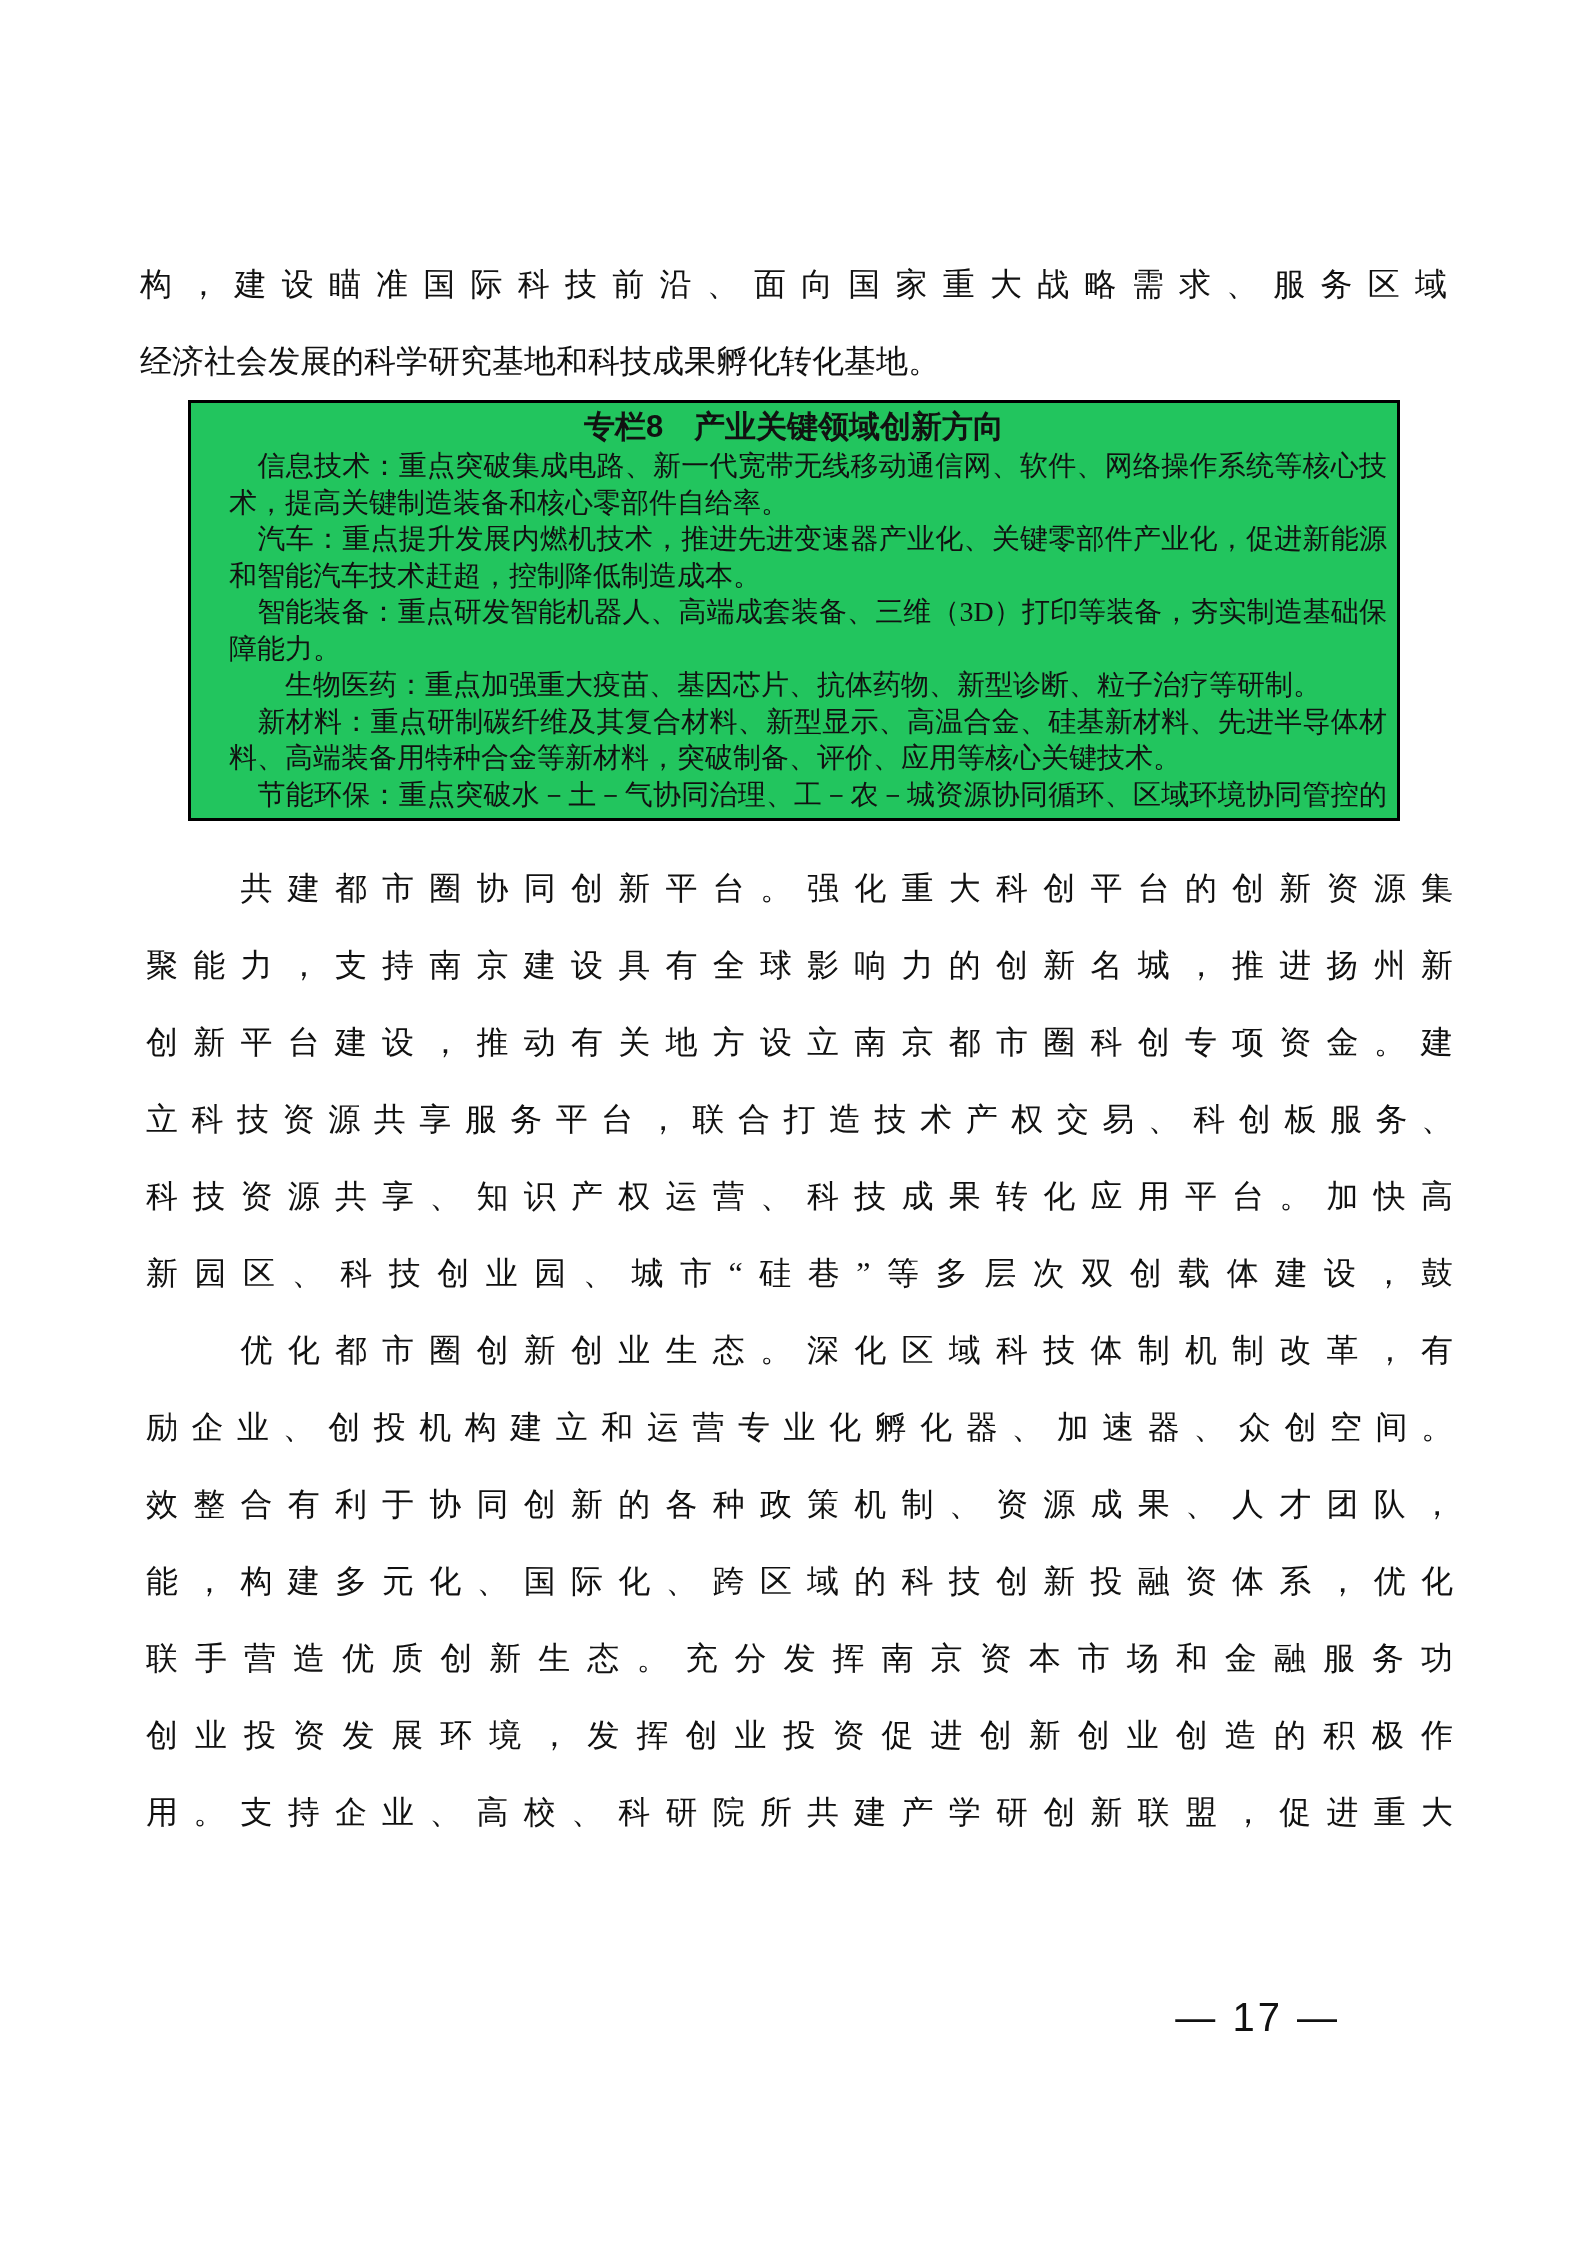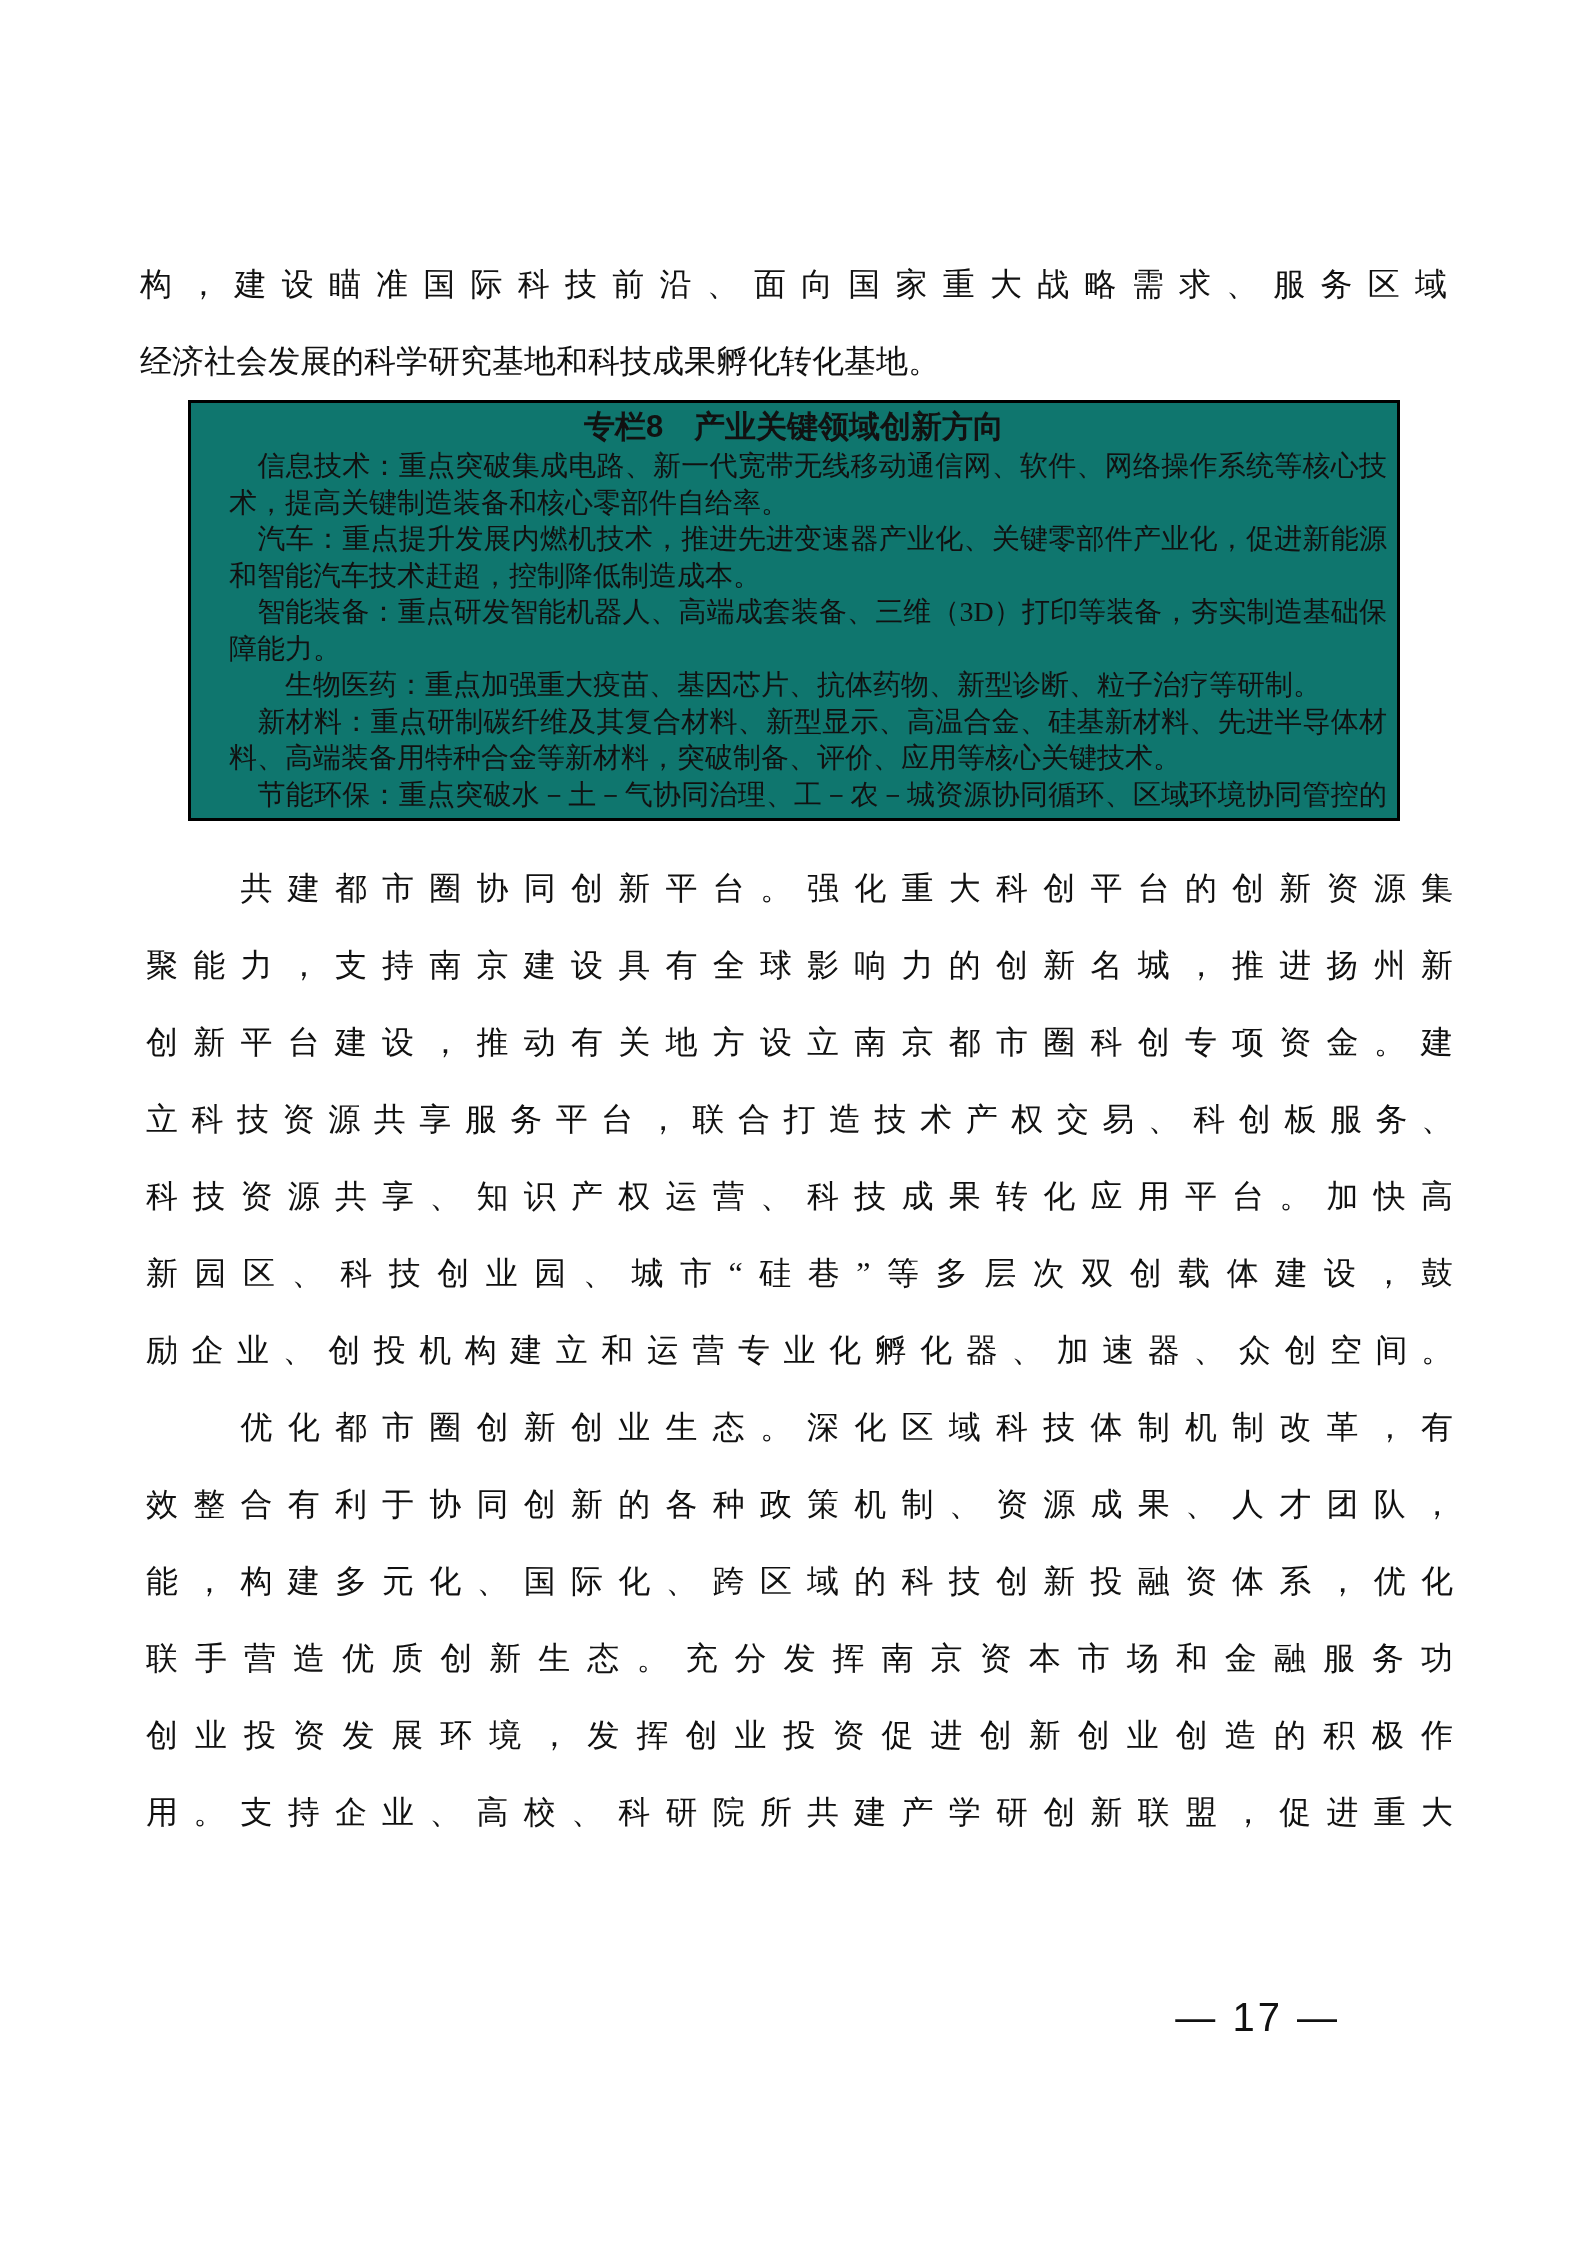--- a/index.html
+++ b/index.html
@@ -24,21 +24,21 @@
     white-space: normal;
   }
   .body-line.para-end { text-align-last: left; }
 
   #column-box {
     left: 188px;
     top: 400px;
     width: 1186px;
     border: 3px solid #000000;
     padding: 3px 10px 5px 10px;
-    background: #0f766e;
+    background: #22c55e;
   }
   .box-title {
     font-size: 31px;
     line-height: 42px;
     font-weight: 700;
     text-align: center;
     font-family: "Liberation Sans", sans-serif;
   }
   .box-line {
     font-size: 28px;
@@ -89,22 +89,22 @@
     </div>
 </div>
 
 <div id="body-text" class="abs textcol">
     <div class="body-line">　　共建都市圈协同创新平台。强化重大科创平台的创新资源集</div>
     <div class="body-line">聚能力，支持南京建设具有全球影响力的创新名城，推进扬州新</div>
     <div class="body-line">创新平台建设，推动有关地方设立南京都市圈科创专项资金。建</div>
     <div class="body-line">立科技资源共享服务平台，联合打造技术产权交易、科创板服务、</div>
     <div class="body-line">科技资源共享、知识产权运营、科技成果转化应用平台。加快高</div>
     <div class="body-line">新园区、科技创业园、城市“硅巷”等多层次双创载体建设，鼓</div>
+    <div class="body-line">　　优化都市圈创新创业生态。深化区域科技体制机制改革，有</div>
     <div class="body-line">励企业、创投机构建立和运营专业化孵化器、加速器、众创空间。</div>
-    <div class="body-line">　　优化都市圈创新创业生态。深化区域科技体制机制改革，有</div>
     <div class="body-line">效整合有利于协同创新的各种政策机制、资源成果、人才团队，</div>
     <div class="body-line">能，构建多元化、国际化、跨区域的科技创新投融资体系，优化</div>
     <div class="body-line">联手营造优质创新生态。充分发挥南京资本市场和金融服务功</div>
     <div class="body-line">创业投资发展环境，发挥创业投资促进创新创业创造的积极作</div>
     <div class="body-line">用。支持企业、高校、科研院所共建产学研创新联盟，促进重大</div>
   </div>
 
 <div id="page-footer" class="abs">
   <span class="footer-text">— 17 —</span>
 </div>

